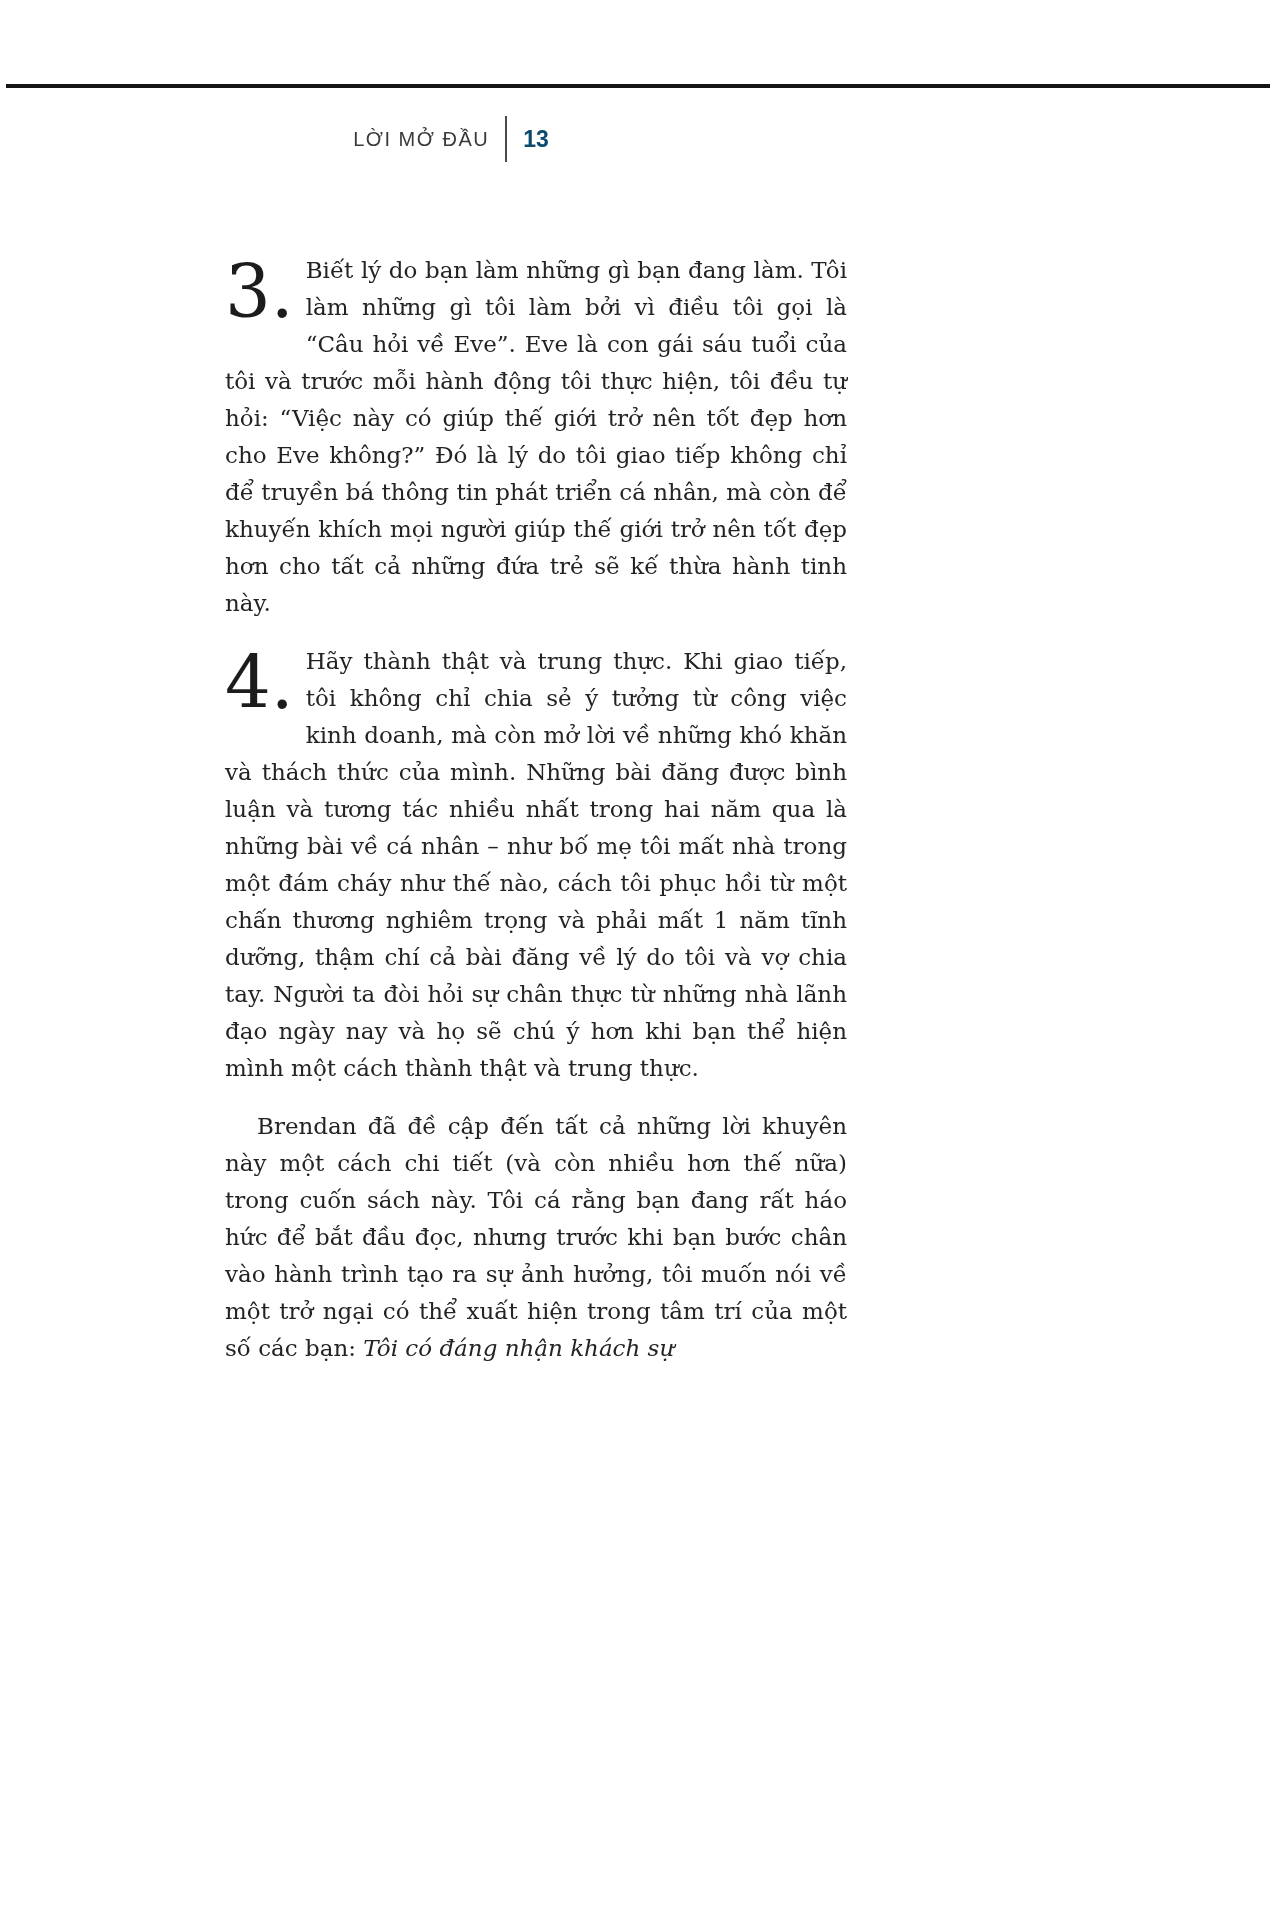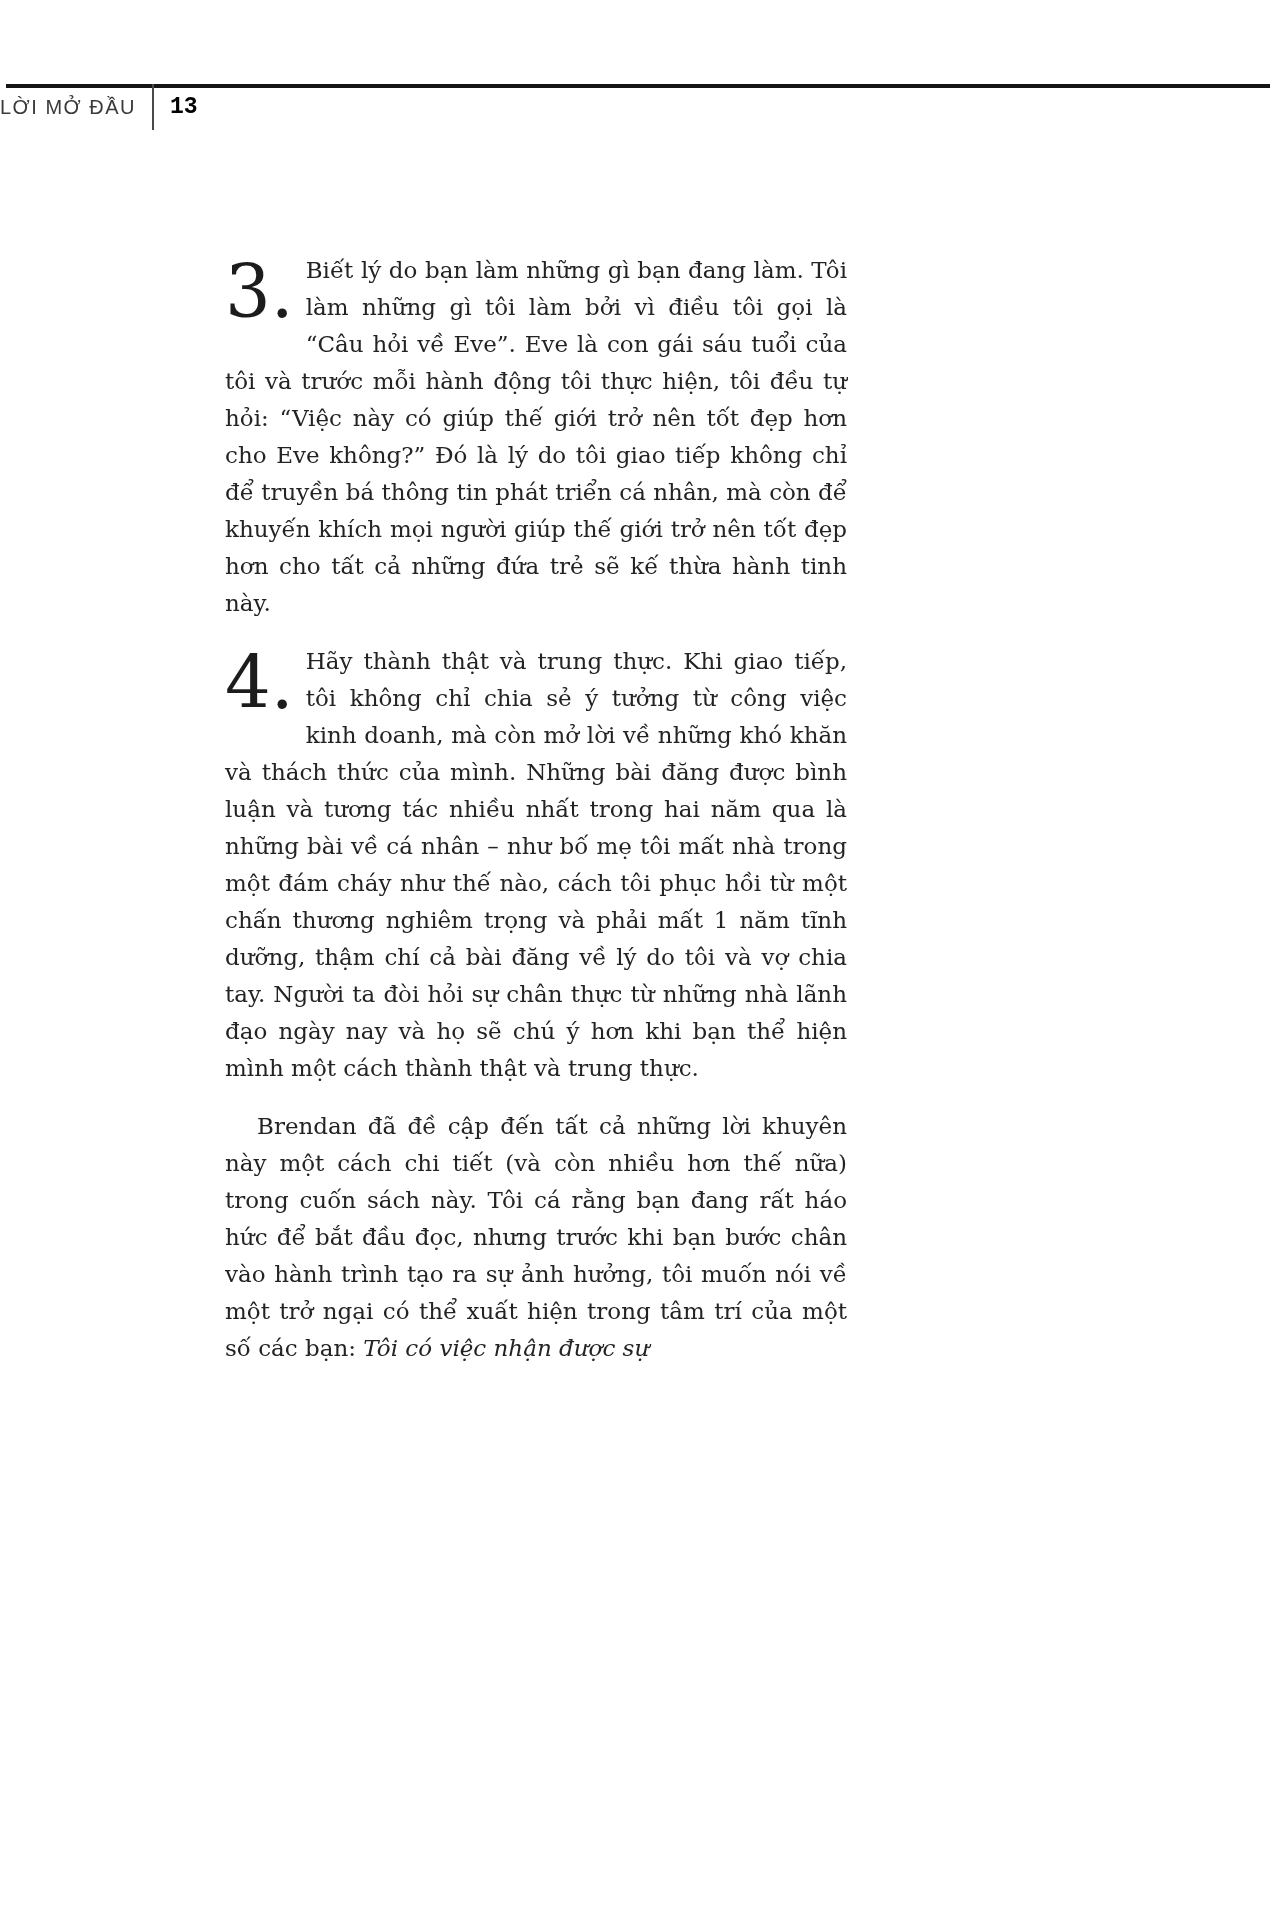--- a/index.html
+++ b/index.html
@@ -19,44 +19,44 @@
   .top-rule {
     position: absolute;
     top: 84px;
     left: 6px;
     right: 6px;
     height: 4px;
     background: #151515;
   }
   .running-header {
     position: absolute;
-    top: 84px;
+    top: 116px;
     left: 0;
     width: 902px;
     display: flex;
-    justify-content: flex-start;
+    justify-content: center;
     align-items: center;
     gap: 16px;
   }
   .running-header .header-title {
     font-family: "Liberation Sans", sans-serif;
     font-size: 20px;
     letter-spacing: 1.5px;
     color: #3a3a3a;
   }
   .running-header .header-divider {
     width: 2px;
     height: 46px;
     background: #4a4a4a;
   }
   .running-header .page-number {
-    font-family: Liberation Mono, monospace;
+    font-family: Liberation Sans, sans-serif;
     font-size: 23px;
     font-weight: bold;
-    color: #000000;
+    color: #0c4a6e;
   }
   .content {
     position: absolute;
     left: 225px;
     top: 252px;
     width: 622px;
     font-size: 23px;
     line-height: 37px;
     text-align: justify;
     color: #232323;
@@ -104,18 +104,18 @@
       <span class="big-num">3.</span>
       <span>Biết lý do bạn làm những gì bạn đang làm. Tôi làm những gì tôi làm bởi vì điều tôi gọi là “Câu hỏi về Eve”. Eve là con gái sáu tuổi của tôi và trước mỗi hành động tôi thực hiện, tôi đều tự hỏi: “Việc này có giúp thế giới trở nên tốt đẹp hơn cho Eve không?” Đó là lý do tôi giao tiếp không chỉ để truyền bá thông tin phát triển cá nhân, mà còn để khuyến khích mọi người giúp thế giới trở nên tốt đẹp hơn cho tất cả những đứa trẻ sẽ kế thừa hành tinh này.</span>
     </p>
 
     <p class="numbered">
       <span class="big-num">4.</span>
       <span>Hãy thành thật và trung thực. Khi giao tiếp, tôi không chỉ chia sẻ ý tưởng từ công việc kinh doanh, mà còn mở lời về những khó khăn và thách thức của mình. Những bài đăng được bình luận và tương tác nhiều nhất trong hai năm qua là những bài về cá nhân – như bố mẹ tôi mất nhà trong một đám cháy như thế nào, cách tôi phục hồi từ một chấn thương nghiêm trọng và phải mất 1 năm tĩnh dưỡng, thậm chí cả bài đăng về lý do tôi và vợ chia tay. Người ta đòi hỏi sự chân thực từ những nhà lãnh đạo ngày nay và họ sẽ chú ý hơn khi bạn thể hiện mình một cách thành thật và trung thực.</span>
     </p>
 
     <p class="indented">
-      <span>Brendan đã đề cập đến tất cả những lời khuyên này một cách chi tiết (và còn nhiều hơn thế nữa) trong cuốn sách này. Tôi cá rằng bạn đang rất háo hức để bắt đầu đọc, nhưng trước khi bạn bước chân vào hành trình tạo ra sự ảnh hưởng, tôi muốn nói về một trở ngại có thể xuất hiện trong tâm trí của một số các bạn: </span><span class="italic">Tôi có việc nhận được sự</span>
+      <span>Brendan đã đề cập đến tất cả những lời khuyên này một cách chi tiết (và còn nhiều hơn thế nữa) trong cuốn sách này. Tôi cá rằng bạn đang rất háo hức để bắt đầu đọc, nhưng trước khi bạn bước chân vào hành trình tạo ra sự ảnh hưởng, tôi muốn nói về một trở ngại có thể xuất hiện trong tâm trí của một số các bạn: </span><span class="italic">Tôi có đáng nhận khách sự</span>
     </p>
 
   </div>
 
 </div>
 
 </body></html>

